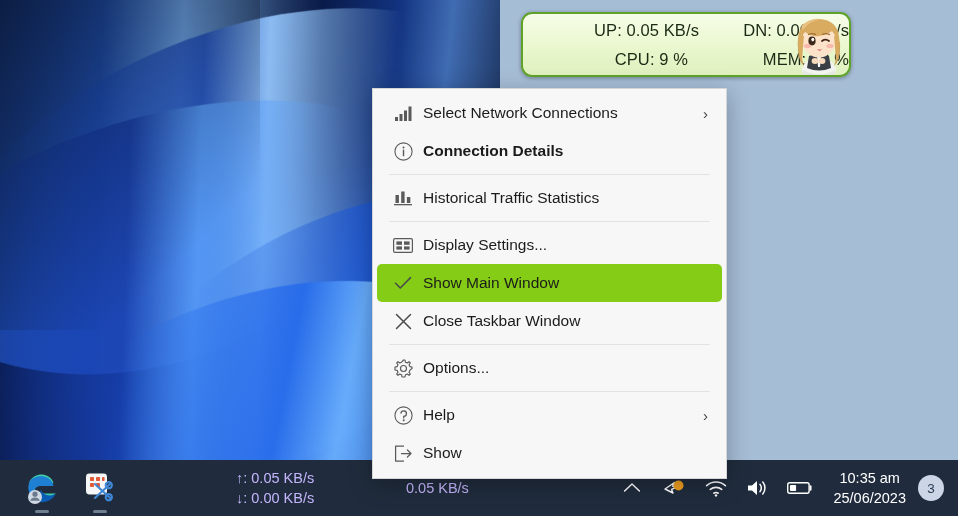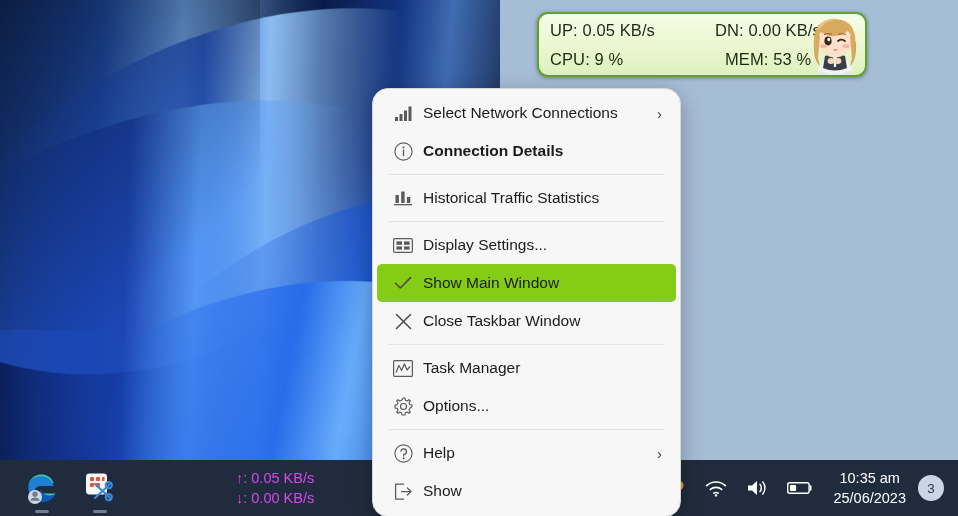--- a/index.html
+++ b/index.html
@@ -75,27 +75,28 @@
     transform: rotate(-20deg);
   }
   #wallpaper .darkfold {
     position: absolute; left: 0; top: 0; width: 260px; height: 330px;
     background: linear-gradient(135deg, rgba(0,0,0,.55) 0%, rgba(0,0,0,.25) 40%, rgba(0,0,0,0) 75%);
   }
 
   
   #net-widget {
     position: absolute;
-    left: 537px; top: 12px;
+    left: 521px; top: 12px;
     width: 330px; height: 65px;
     border: 2px solid #5fa22a;
     border-radius: 11px;
     background: linear-gradient(180deg, #f6fde8 0%, #eaf7cf 55%, #dff0bd 100%);
     box-shadow: 0 1px 4px rgba(0,0,0,.35);
     overflow: hidden;
+    text-align: right;
   }
   #net-widget .row {
     position: absolute;
     left: 11px; right: 0;
     height: 29px;
     display: flex;
     align-items: center;
     color: #1b2a14;
     font-size: 16.5px;
     letter-spacing: .1px;
@@ -110,24 +111,24 @@
     right: 0px; top: 0px;
     width: 60px; height: 62px;
     overflow: hidden;
   }
   #avatar svg { display: block; }
 
   
   #context-menu {
     position: absolute;
     left: 372px; top: 88px;
-    width: 309px;
+    width: 355px;
     background: #f7f7f7;
     border: 1px solid #d6d6d6;
-    border-radius: 16px;
+    border-radius: 0;
     box-shadow: 0 6px 22px rgba(0,0,0,.28);
     padding: 5px 4px 6px 4px;
     font-size: 15.5px;
     color: #1b1b1b;
     z-index: 5;
   }
   .mi {
     position: relative;
     display: flex;
     align-items: center;
@@ -186,23 +187,23 @@
     position: absolute;
     bottom: -5px; left: 50%;
     transform: translateX(-50%);
     width: 14px; height: 3.5px;
     border-radius: 2px;
     background: #6f7f92;
   }
   #net-tray {
     margin-left: 118px;
     display: flex;
-    align-items: flex-start;
+    align-items: center;
     gap: 0px;
-    color: #d946ef;
+    color: #c4b5fd;
   }
   #net-tray .two-line {
     display: flex; flex-direction: column;
     font-size: 14.5px;
     line-height: 20px;
     width: 120px;
   }
   #net-tray .single {
     margin-left: 50px;
     font-size: 14.5px;
@@ -367,29 +368,20 @@
       <span class="ico">
         <svg width="17" height="17" viewBox="0 0 17 17">
           <path d="M1.5 1.5 L15.5 15.5 M15.5 1.5 L1.5 15.5" stroke="#4a4a4a" stroke-width="1.5" stroke-linecap="round"></path>
         </svg>
       </span>
       <span class="label">Close Taskbar Window</span>
     </div>
 
     <div class="sep"></div>
 
-    <div class="mi">
-      <span class="ico">
-        <svg width="20" height="17" viewBox="0 0 20 17">
-          <rect x="0.6" y="0.6" width="18.8" height="15.8" rx="1" fill="none" stroke="#5a5a5a" stroke-width="1.2"></rect>
-          <path d="M3 12.5 L6 5.5 L8.6 10.5 L11.4 3.8 L14 10 L17 6.5" fill="none" stroke="#5a5a5a" stroke-width="1.2" stroke-linejoin="round"></path>
-        </svg>
-      </span>
-      <span class="label">Task Manager</span>
-    </div>
 
     <div class="mi">
       <span class="ico">
         <svg width="19" height="19" viewBox="0 0 19 19">
           <path d="M9.5 1 L11 1 L11.4 3.2 A6.6 6.6 0 0 1 13.2 4 L15 2.7 L16.3 4 L15 5.8 A6.6 6.6 0 0 1 15.8 7.6 L18 8 L18 9.5 L15.8 11.4 A6.6 6.6 0 0 1 15 13.2 L16.3 15 L15 16.3 L13.2 15 A6.6 6.6 0 0 1 11.4 15.8 L11 18 L9.5 18 L8 18 L7.6 15.8 A6.6 6.6 0 0 1 5.8 15 L4 16.3 L2.7 15 L4 13.2 A6.6 6.6 0 0 1 3.2 11.4 L1 11 L1 9.5 L1 8 L3.2 7.6 A6.6 6.6 0 0 1 4 5.8 L2.7 4 L4 2.7 L5.8 4 A6.6 6.6 0 0 1 7.6 3.2 Z" fill="none" stroke="#5a5a5a" stroke-width="1.15" stroke-linejoin="round"></path>
           <circle cx="9.5" cy="9.5" r="3" fill="none" stroke="#5a5a5a" stroke-width="1.15"></circle>
         </svg>
       </span>
       <span class="label">Options...</span>
     </div>

